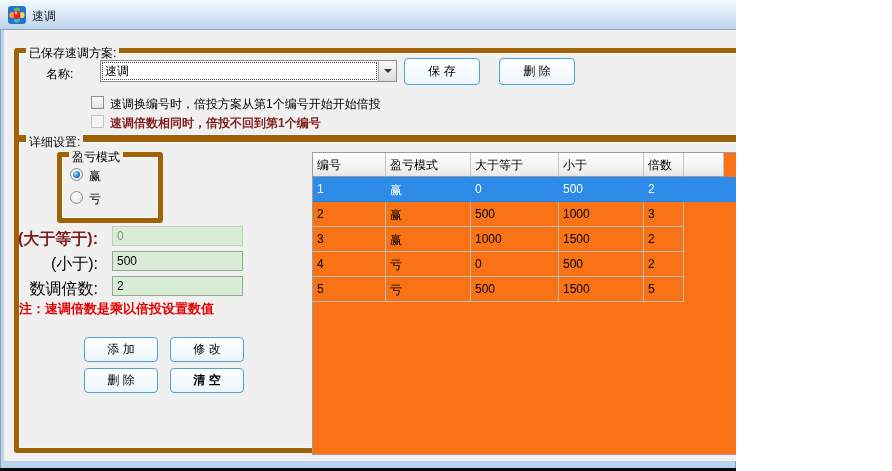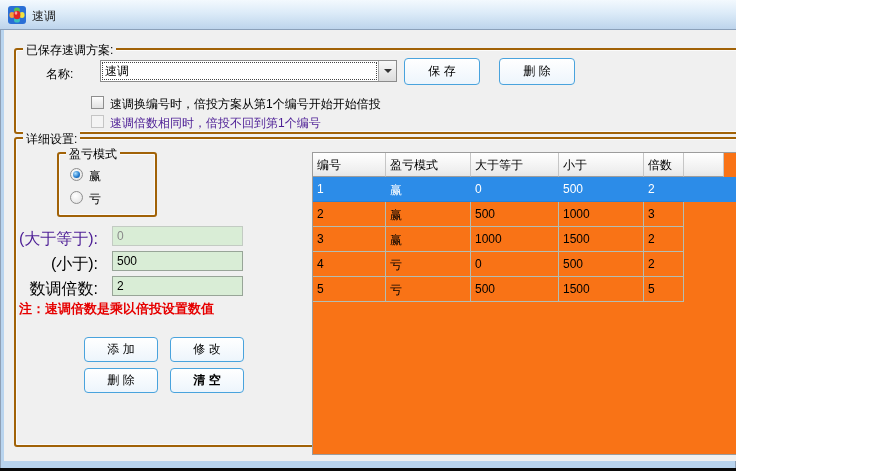--- a/index.html
+++ b/index.html
@@ -23,26 +23,26 @@
   .win-btn.max{left:824px;width:25px;}
   .win-btn.close{left:849px;width:33px;border-color:#7c2d1d;
     background:linear-gradient(#f0b4a4,#d9755c 45%,#c04a2e 50%,#cf6a4c);}
   .glyph-min{width:10px;height:3px;background:#30415a;margin-top:6px;}
   .glyph-max{width:9px;height:8px;border:1px solid #30415a;border-top:2px solid #30415a;background:transparent;box-sizing:border-box;}
   .glyph-close{color:#fff;font-weight:bold;font-size:11px;line-height:11px;text-shadow:0 1px 1px rgba(0,0,0,.4);}
   
   .client{position:absolute;left:4px;top:30px;width:884px;height:431px;background:#f0f0f0;}
   .bottom-black{position:absolute;left:0;bottom:0;width:892px;height:3px;background:#0a0a0a;}
   
-  .groupbox{position:absolute;border:2px solid #a16207;border-radius:3px;
+  .groupbox{position:absolute;border:5px solid #a16207;border-radius:3px;
     box-shadow:inset 0 0 0 1px rgba(255,255,255,.7);}
   .gb-label{position:absolute;top:-8px;left:7px;background:#f0f0f0;padding:0 3px;font-size:12px;color:#000;}
   
   .lbl{position:absolute;font-size:12px;color:#000;white-space:nowrap;}
-  .lbl.gray{color:#4c1d95;}
+  .lbl.gray{color:#7f1d1d;font-weight:bold;}
   .combo{position:absolute;left:100px;top:60px;width:297px;height:22px;background:#fff;
     border:1px solid #8b8b8b;box-sizing:border-box;display:flex;}
   .combo-text{flex:1;padding:2px 4px;line-height:16px;outline:1px dotted #444;outline-offset:-2px;overflow:hidden;}
   .combo-btn{width:17px;border-left:1px solid #a6a6a6;background:linear-gradient(#f8f8f8,#dcdcdc);
     display:flex;align-items:center;justify-content:center;}
   .combo-arrow{width:0;height:0;border-left:4px solid transparent;border-right:4px solid transparent;border-top:4px solid #333;}
   .btn{position:absolute;box-sizing:border-box;text-align:center;cursor:default;
     background:linear-gradient(#ffffff,#edf5fc);border:1px solid #49a3dd;border-radius:4px;color:#000;}
   .btn.big{width:76px;height:27px;line-height:25px;}
   .btn.small{width:74px;height:25px;line-height:23px;}

